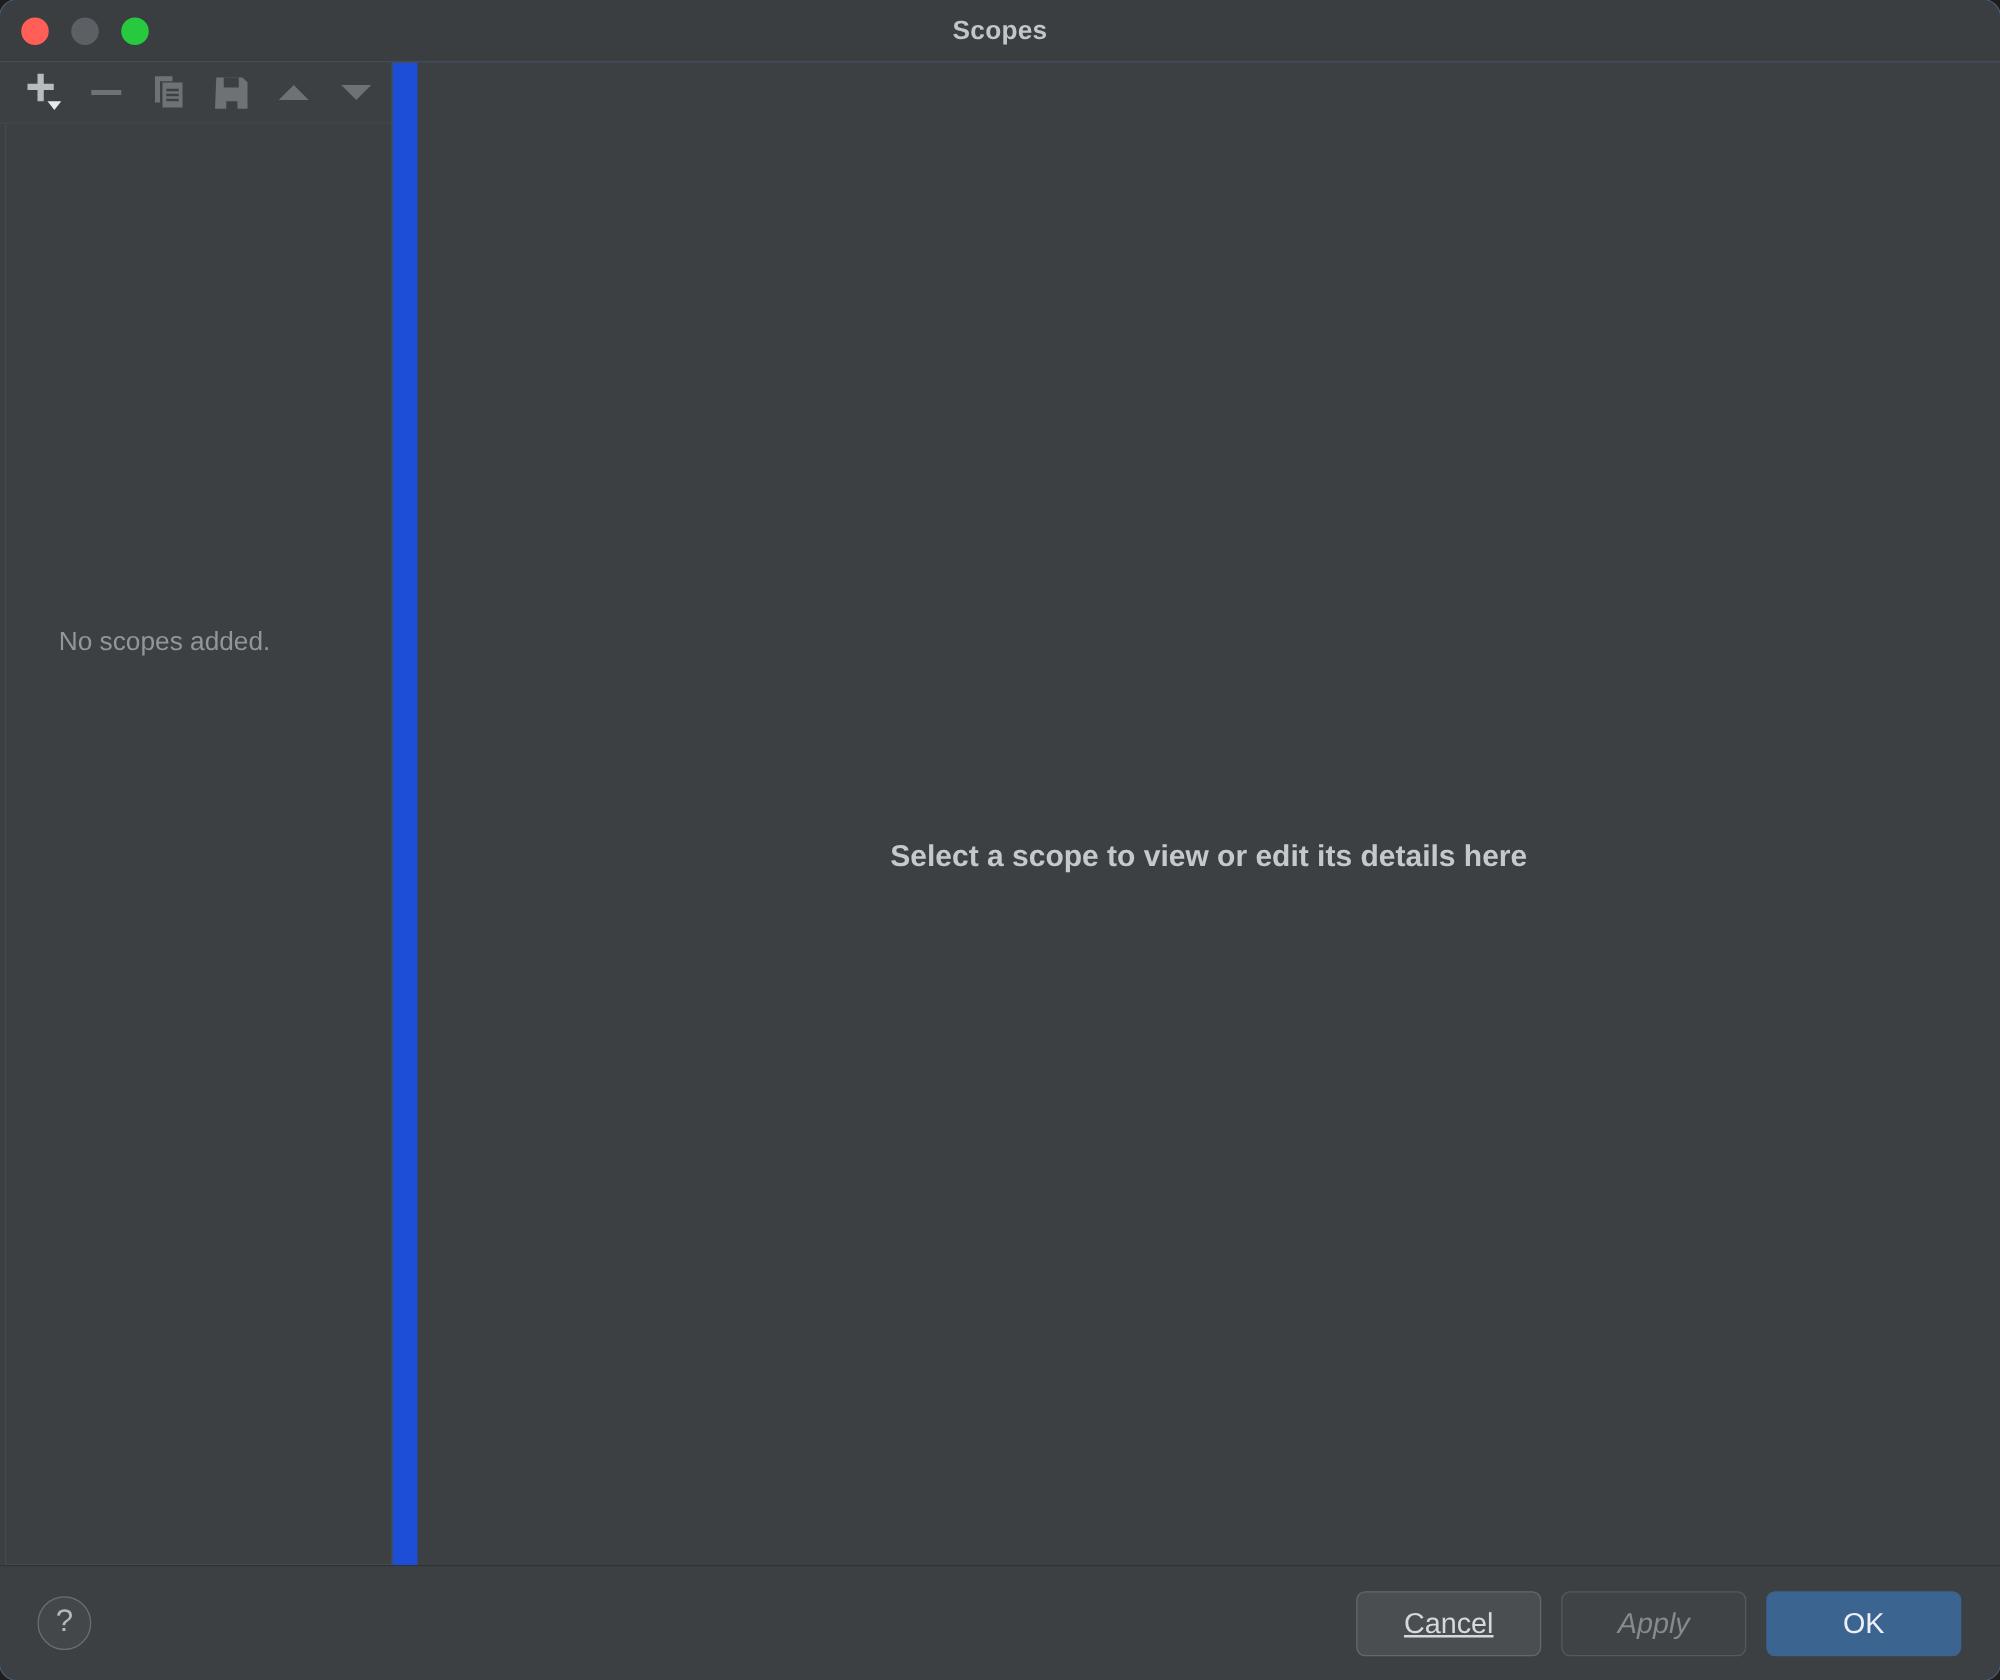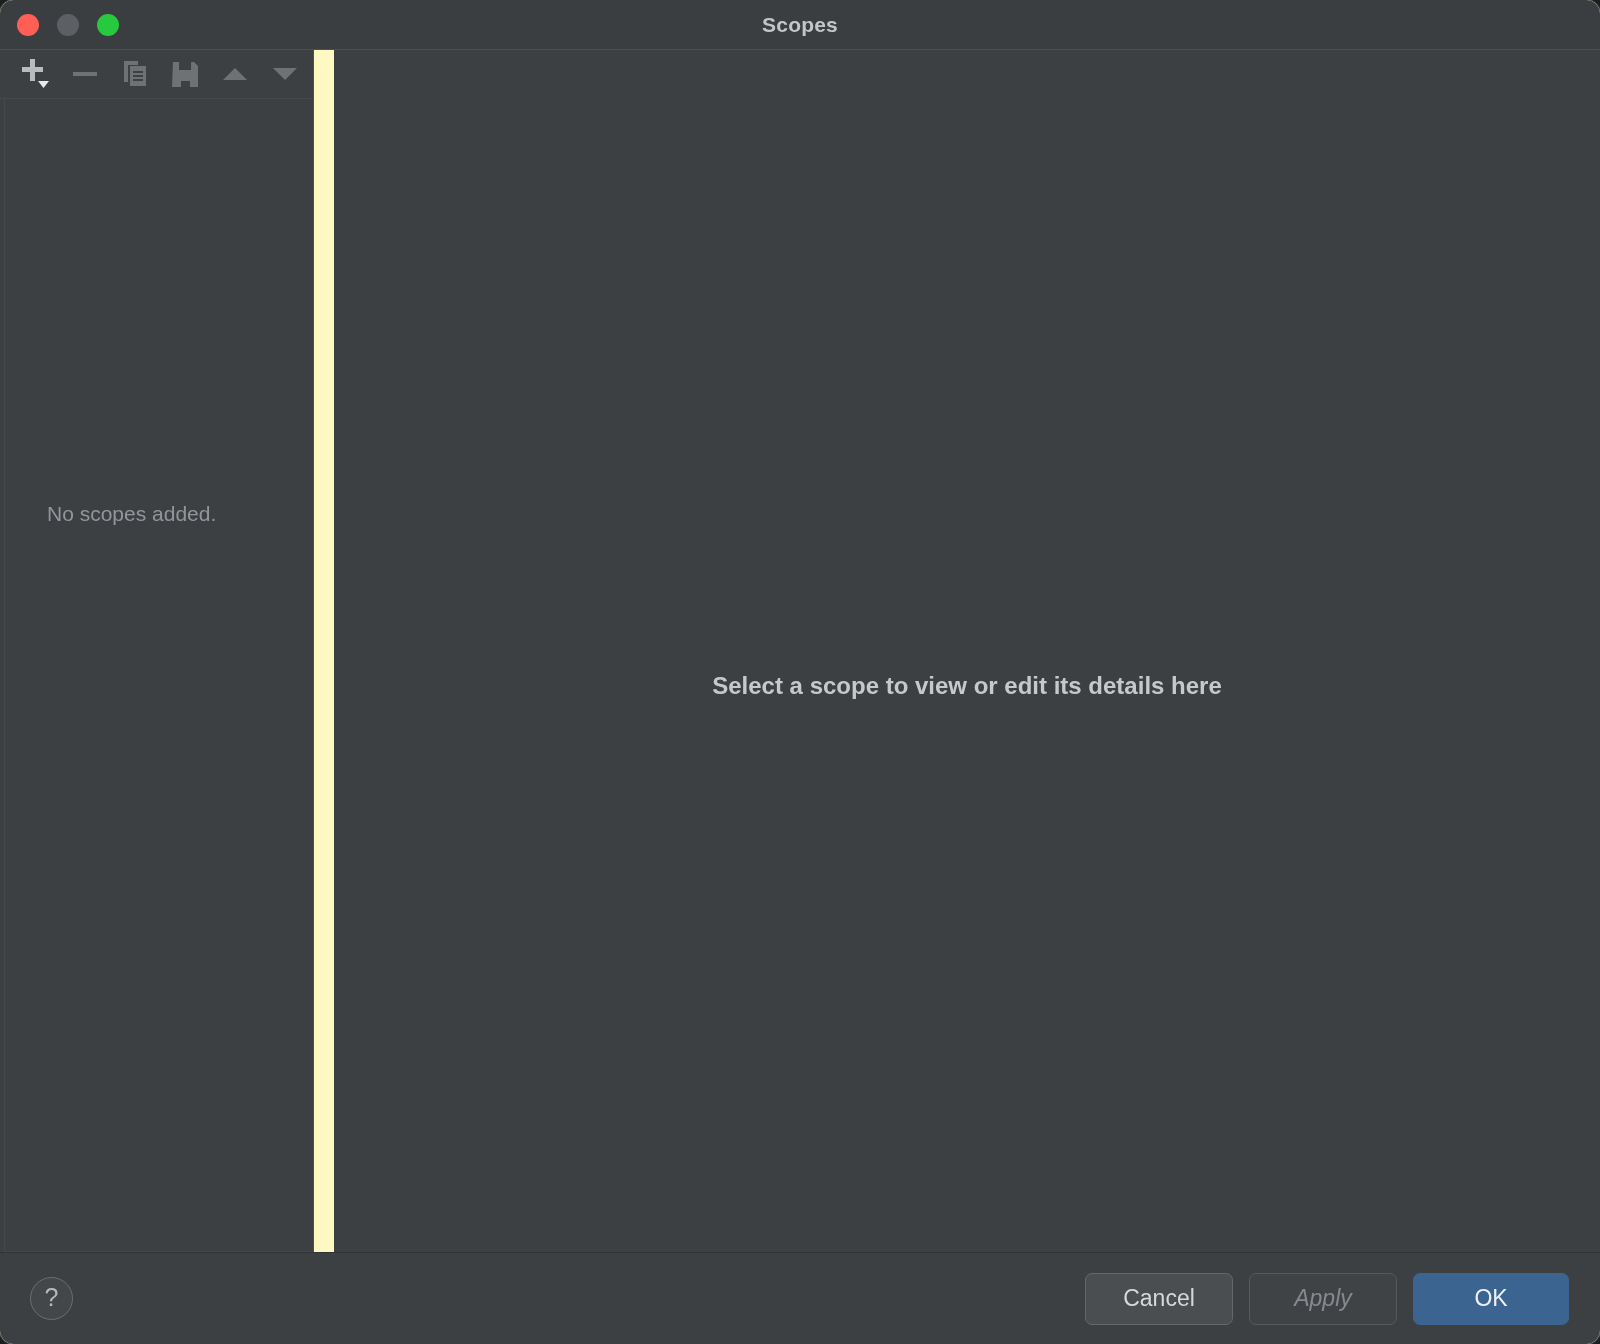--- a/index.html
+++ b/index.html
@@ -13,21 +13,21 @@
   body {
     font-family: "Liberation Sans", sans-serif;
     -webkit-font-smoothing: antialiased;
   }
 
   #window {
     position: absolute;
     left: 0; top: 0;
     width: 1600px;
     height: 1344px;
-    background: #fef9c3;
+    background: #1d4ed8;
     border-radius: 14px;
     box-shadow: 0 0 0 1px #55595d;
     overflow: hidden;
     display: flex;
     flex-direction: column;
   }
 
   
   .titlebar {
     position: relative;
@@ -183,20 +183,21 @@
     align-items: center;
     justify-content: center;
     font-size: 23px;
     box-sizing: border-box;
     padding: 0 18px;
   }
   .btn-default {
     background: #4a4e51;
     border: 1px solid #64686c;
     color: #d6d9dc;
+    text-decoration: underline;
   }
   .btn-disabled {
     background: #3f4346;
     border: 1px solid #56595d;
     color: #86898d;
     font-style: italic;
   }
   .btn-primary {
     background: #3b6491;
     border: 1px solid #3b6491;

